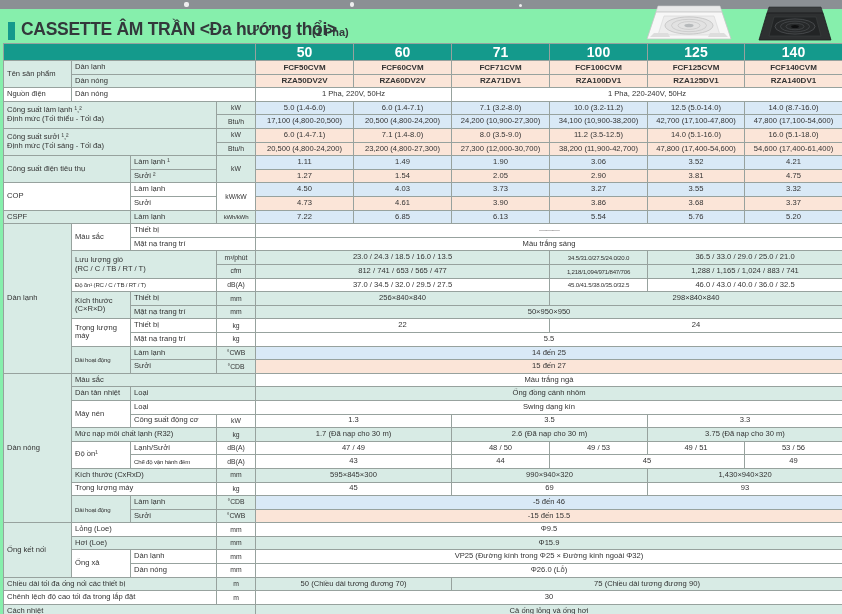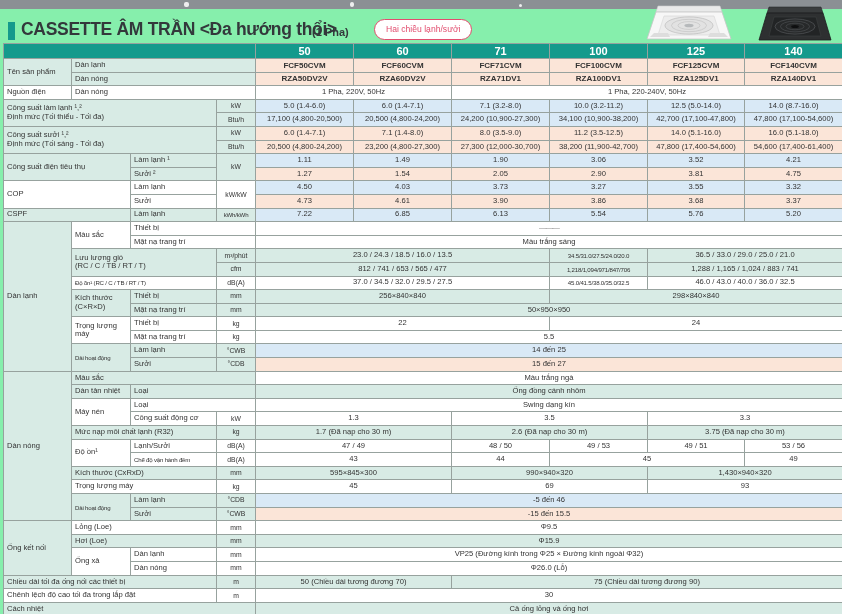--- a/index.html
+++ b/index.html
@@ -15,21 +15,21 @@
   .title-suffix{position:absolute;left:312px;top:26px;font-size:11px;color:#33383b;font-weight:bold;}
   .badge{position:absolute;left:374px;top:19px;height:19px;line-height:19px;padding:0 11px;
          border:1.4px solid #e24d6e;border-radius:11px;color:#e24d6e;font-size:8.6px;
          background:#fff;white-space:nowrap;}
   
   table.spec{position:absolute;left:3px;top:43px;width:839px;border-collapse:collapse;
              table-layout:fixed;font-size:7.6px;line-height:1.15;}
   .spec td,.spec th{border:1px solid #97a29e;overflow:hidden;padding:0 1px;height:12.6px;
                     text-align:center;vertical-align:middle;font-weight:normal;}
   .spec tr.sep td,.spec tr.sep th{border-top:1.8px solid #66736f;}
-  .spec th.head{background:#149a8c;color:#fff;font-weight:bold;font-size:11px;height:14px;}
+  .spec th.head{background:#149a8c;color:#fff;font-weight:bold;font-size:14px;height:14px;}
   .spec td.lab{text-align:left;padding-left:3px;white-space:pre-line;}
   .spec td.unit{font-size:6.8px;}
   .spec td.m{background:#d8ebe5;}
   .spec td.b{background:#d9e9f6;}
   .spec td.p{background:#fbe5d8;text-align:center;}
   .spec td.w{background:#fff;}
   .spec td.sm{font-size:6.1px;letter-spacing:-.2px;}
   .spec td.bold{font-weight:bold;font-size:8px;}
   .spec td.dash{color:#8a8a8a;letter-spacing:-1px;}
   .spec{border-bottom:3px solid #11948a;}
@@ -43,21 +43,20 @@
 
   <div class="top-band">
     <span class="frag" style="left:184px;top:2px;width:5px;height:5px;"></span>
     <span class="frag" style="left:350px;top:2px;width:4px;height:5px;"></span>
     <span class="frag" style="left:519px;top:4px;width:3px;height:3px;"></span>
   </div>
 
   <div class="bullet"></div>
   <div class="page-title">CASSETTE ÂM TRẦN &lt;Đa hướng thổi&gt;</div>
   <div class="title-suffix">(1 Pha)</div>
-  <div class="badge">Hai chiều lạnh/sưởi</div>
 
   <svg class="photo" style="left:634px;top:0px;" width="110" height="44" viewBox="0 0 110 44">
     <polygon points="24,6 86,6 88,12 22,12" fill="#e9eaea" stroke="#cfcfcf" stroke-width="0.6"></polygon>
     <polygon points="22,12 88,12 97,39 13,39" fill="#f7f7f7" stroke="#c6c6c6" stroke-width="0.8"></polygon>
     <polygon points="30,16 80,16 86,35 24,35" fill="#ededed" stroke="#d5d5d5" stroke-width="0.6"></polygon>
     <ellipse cx="55" cy="25.5" rx="24" ry="8.6" fill="#e2e2e2" stroke="#bcbcbc" stroke-width="0.7"></ellipse>
     <ellipse cx="55" cy="25.5" rx="17.5" ry="6.2" fill="none" stroke="#c4c4c4" stroke-width="0.7"></ellipse>
     <ellipse cx="55" cy="25.5" rx="11" ry="3.9" fill="none" stroke="#c4c4c4" stroke-width="0.7"></ellipse>
     <ellipse cx="55" cy="25.5" rx="4.6" ry="1.8" fill="#b6b9bb"></ellipse>
     <polygon points="16,37 36,37 34,33 20,33" fill="#dddddd"></polygon>

